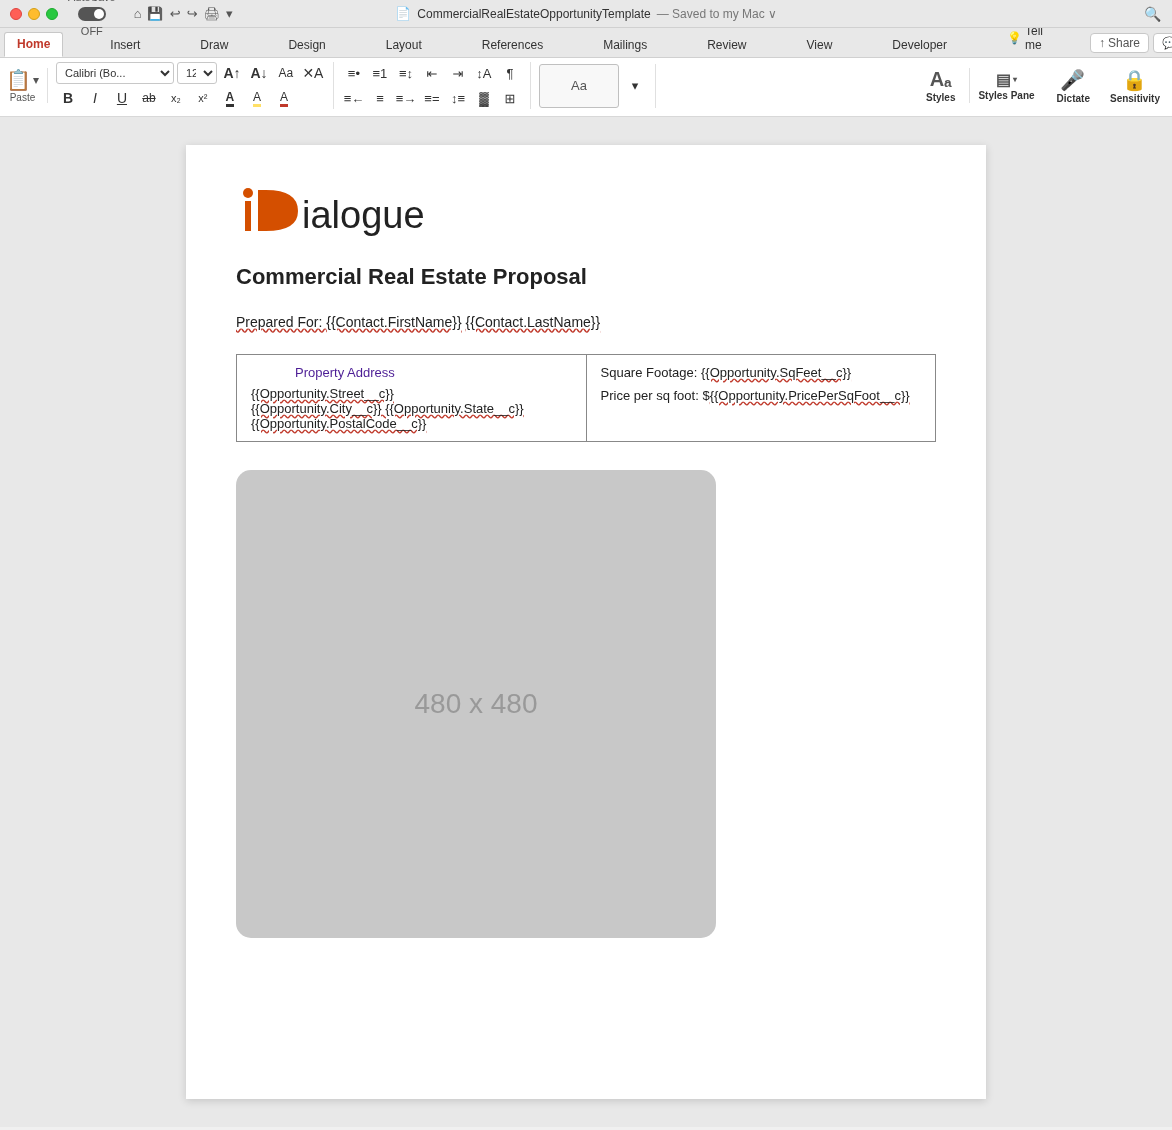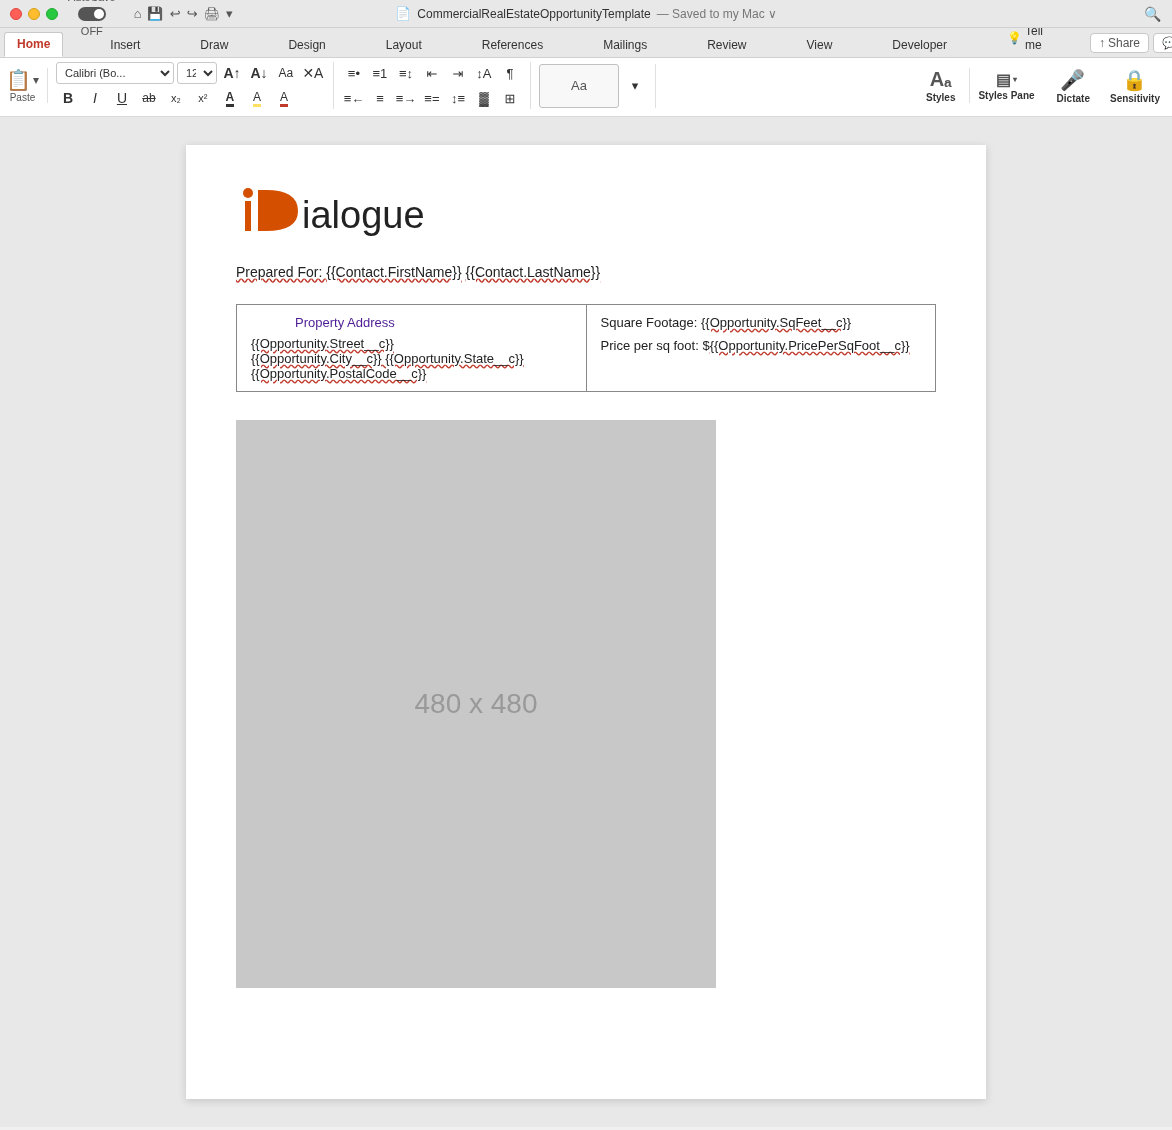--- a/index.html
+++ b/index.html
@@ -313,25 +313,26 @@
     }
     .table-field {
       text-decoration: underline;
       text-decoration-style: wavy;
       text-decoration-color: #c0392b;
     }
 
     
     .img-placeholder {
       width: 480px;
-      height: 568px;
+      height: 468px;
       background: #c8c8c8;
       display: flex;
       align-items: center;
       justify-content: center;
+      border-radius: 15px;
     }
     .img-placeholder-text {
       font-size: 28px;
       color: #999;
     }
   </style>
 </head>
 <body>
 
 <div class="titlebar">
@@ -504,20 +505,21 @@
 
         <rect x="9" y="16" width="6" height="30" fill="#d44f00"></rect>
 
         <rect x="22" y="5" width="8" height="41" fill="#d44f00"></rect>
         <path d="M30 5 Q62 5 62 26 Q62 46 30 46 Z" fill="#d44f00"></path>
 
         <text x="66" y="43" font-size="38" font-family="-apple-system, Arial" font-weight="300" fill="#222">ialogue</text>
       </svg>
     </div>
 
+    <div class="doc-title">Commercial Real Estate Proposal</div>
 
     <div class="prepared-for">
       <span>Prepared For: </span><span class="table-field">{{Contact.FirstName}}</span> <span class="table-field">{{Contact.LastName}}</span>
     </div>
 
     <table class="property-table">
       <tbody>
           <tr>
         <td>
           <div style="font-size:13px;color:#4c1d95;margin-bottom:6px;margin-left:44px;">Property Address</div>

